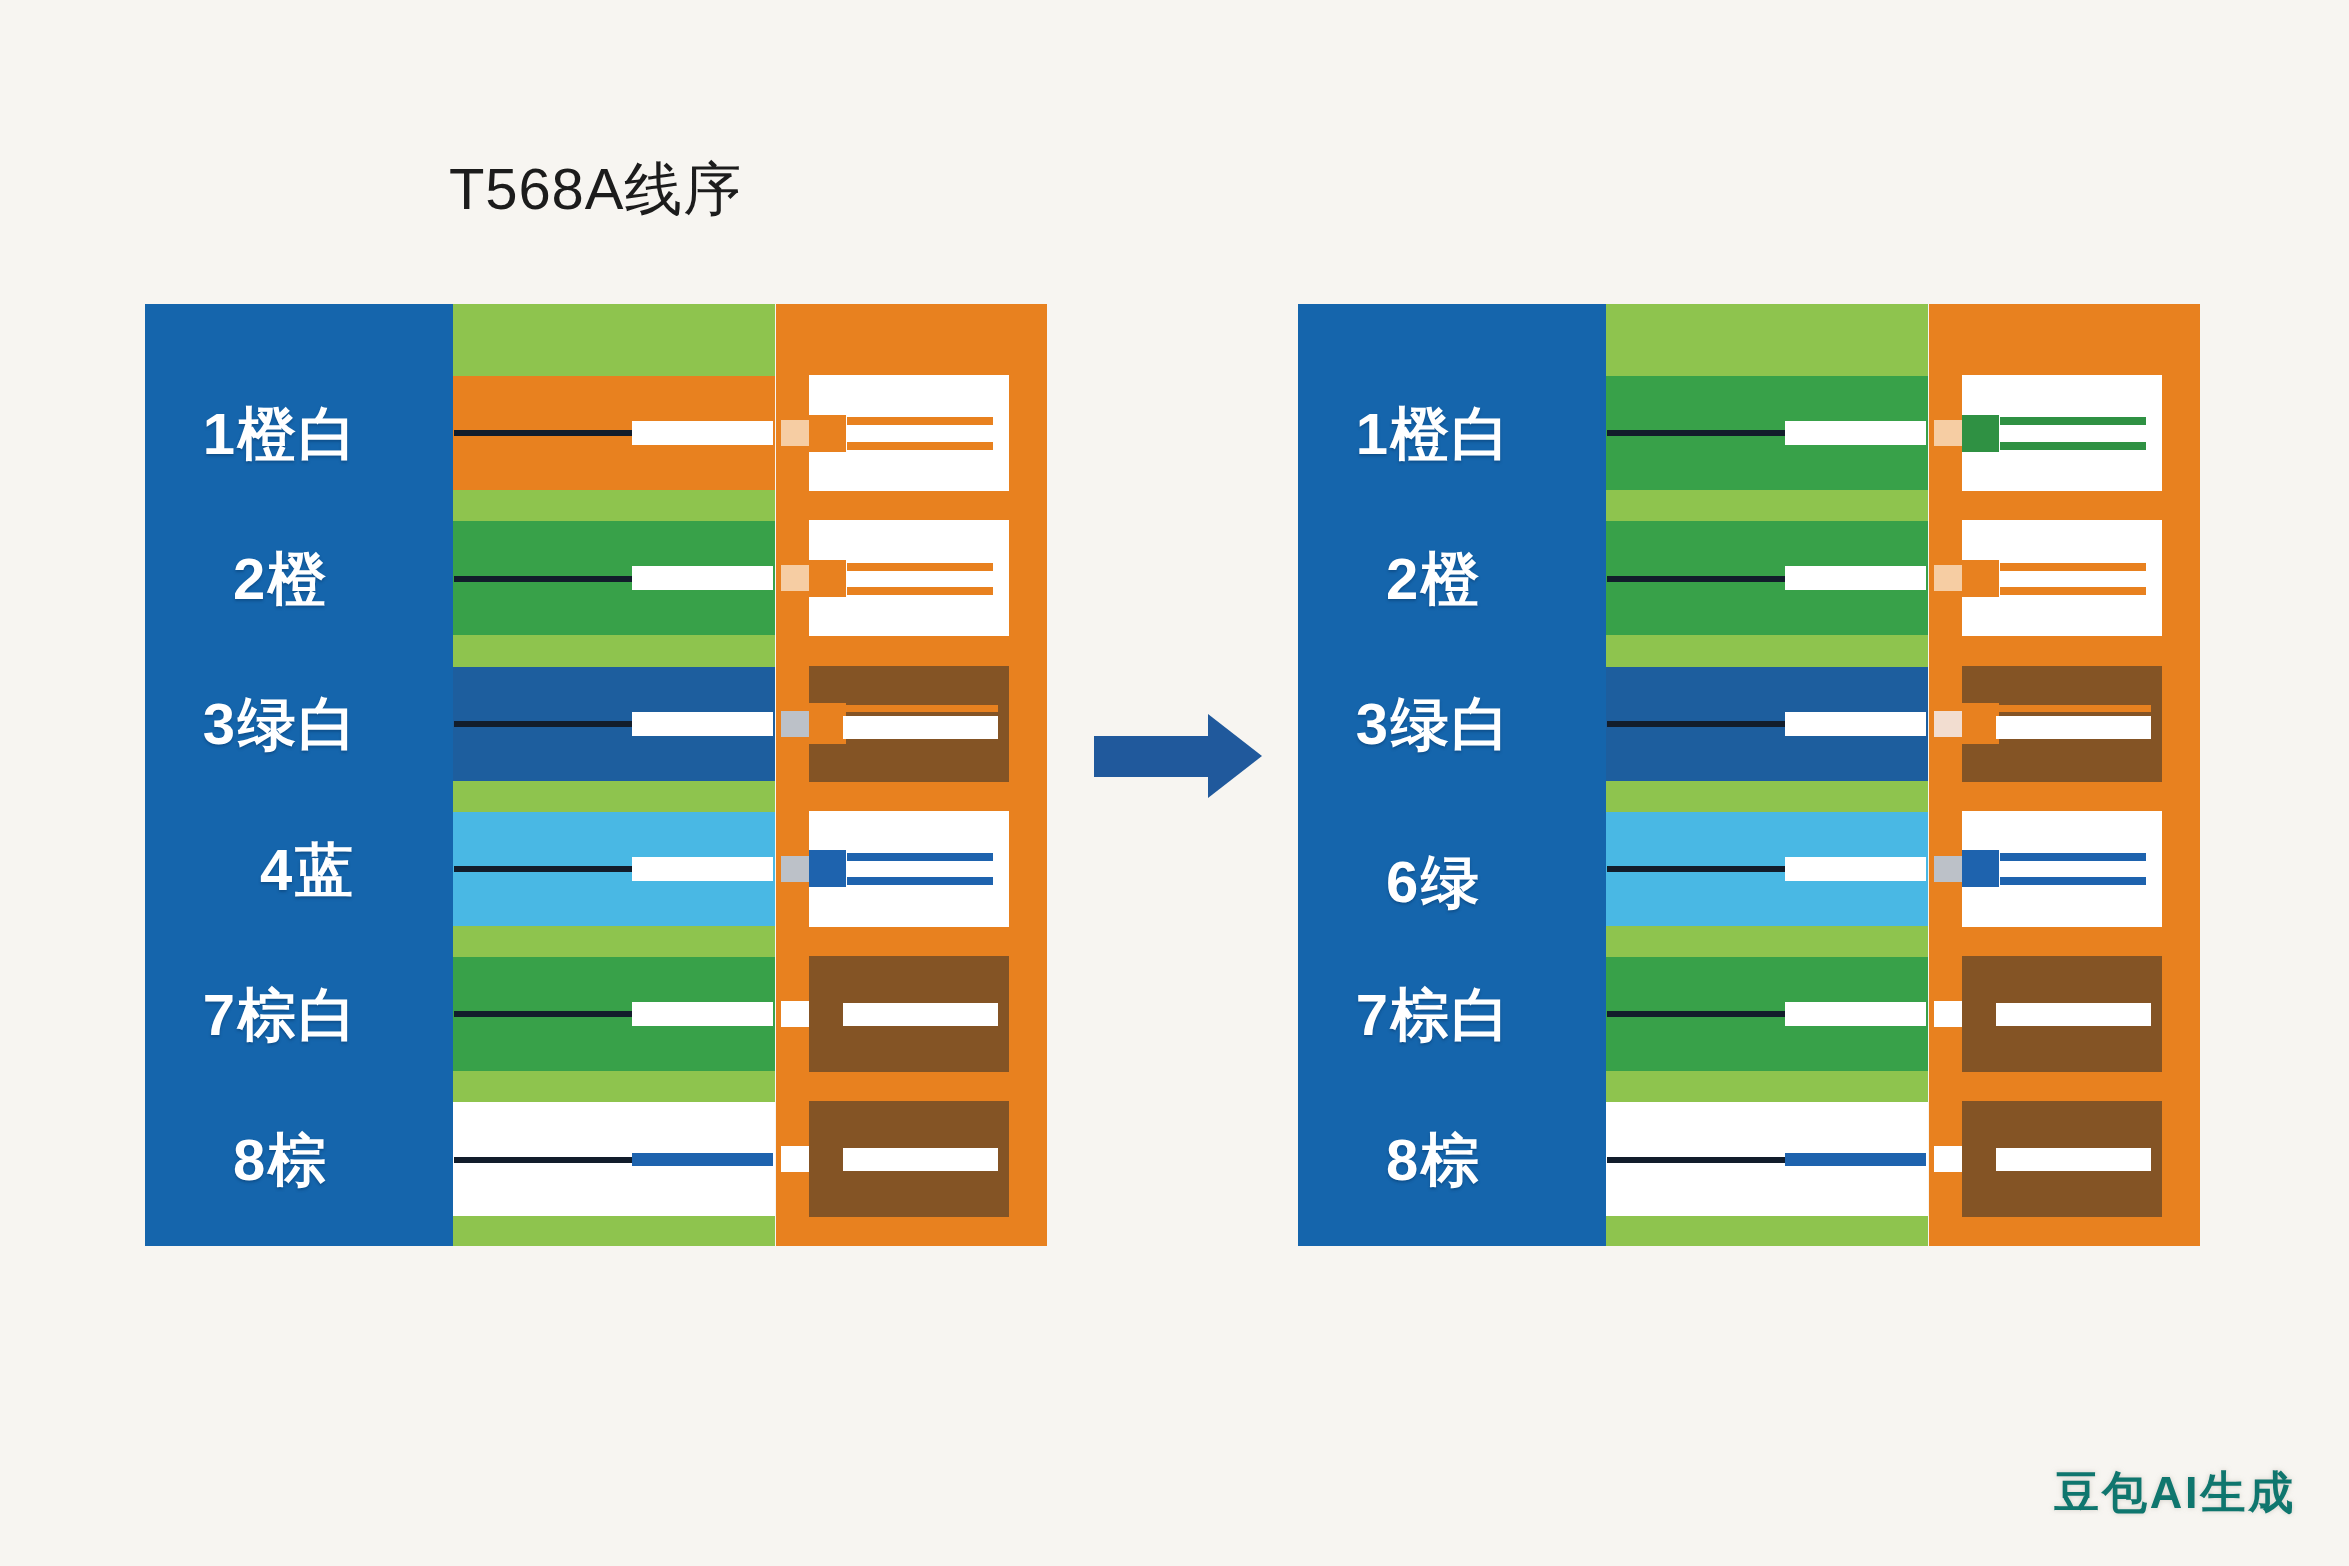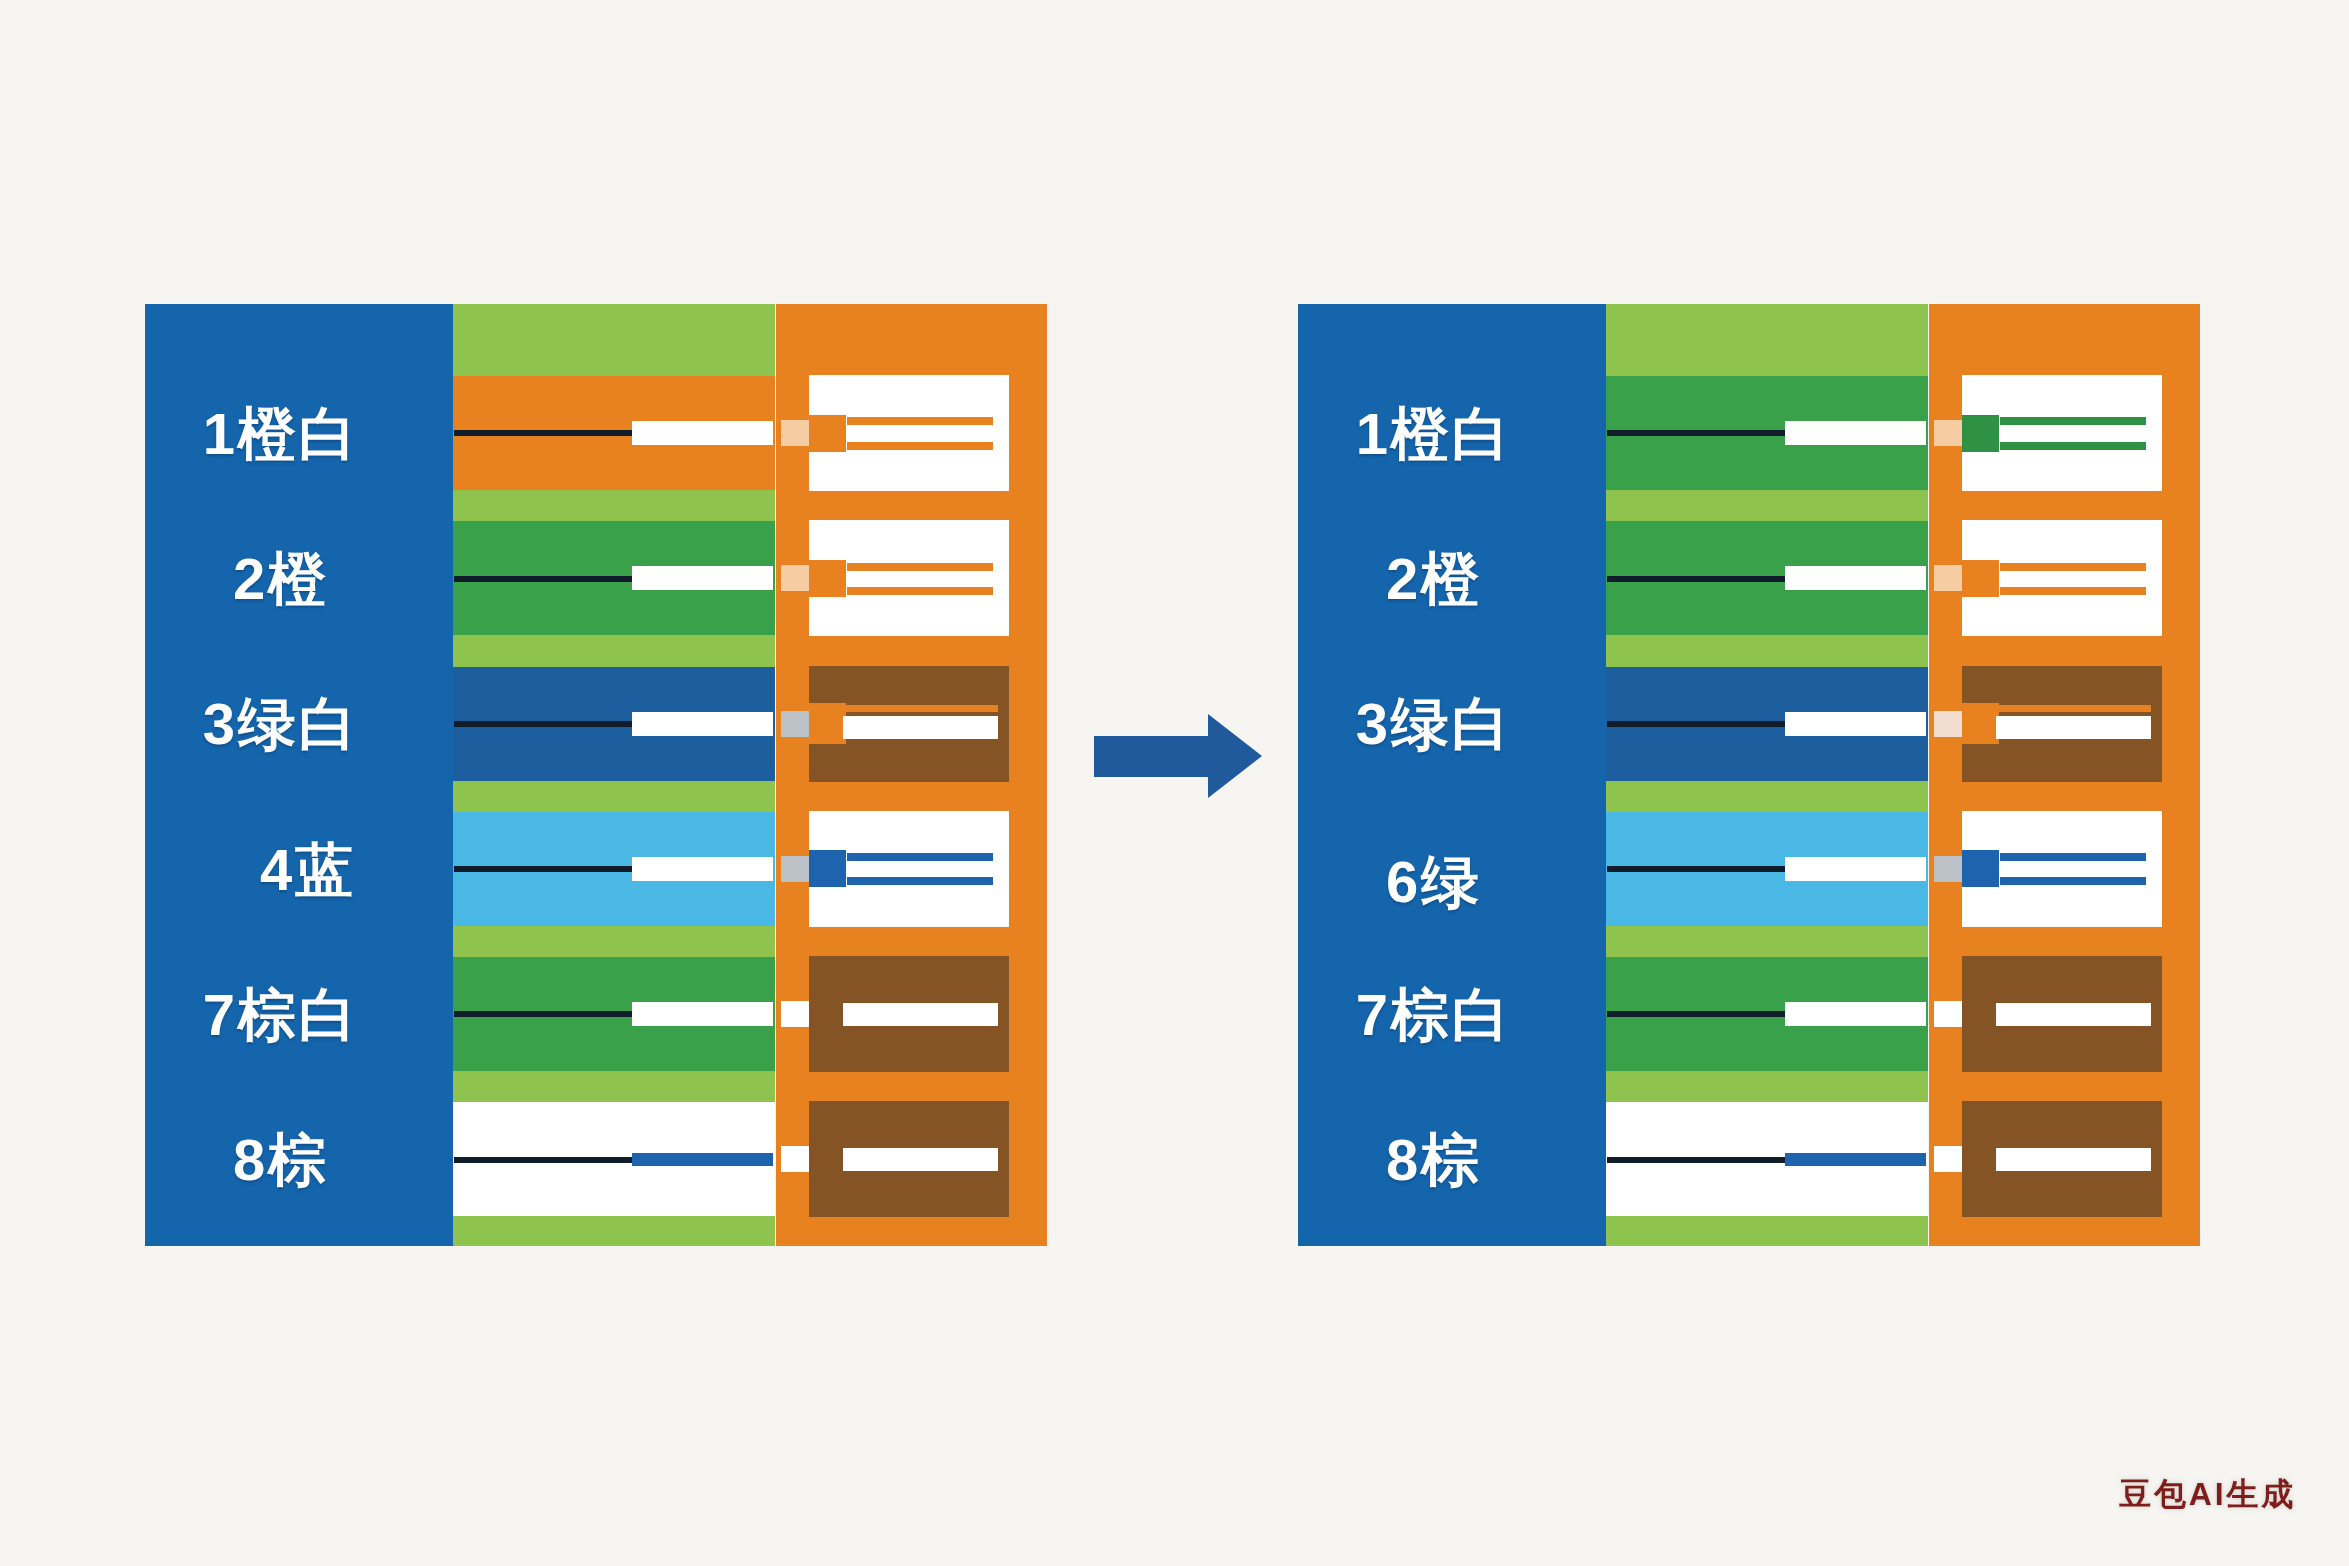--- a/index.html
+++ b/index.html
@@ -22,23 +22,23 @@
   .caption {
     position:absolute;
     left:0; top:1357px; width:2350px;
     text-align:center;
     font-size:54px; font-weight:500;
     color:#141414;
     letter-spacing:1.9px;
   }
   .watermark {
     position:absolute;
-    right:54px; bottom:50px;
-    font-size:32px; font-weight:bold;
-    color:#7f1d1d;
+    right:54px; bottom:44px;
+    font-size:45px; font-weight:bold;
+    color:#0f766e;
     text-shadow:0 0 5.6px rgba(180,175,165,0.55);
     letter-spacing:2.8px;
   }
   .row-label {
     position:absolute;
     left:0; width:272px; height:79px; line-height:79px;
     text-align:center;
     font-size:58px; font-weight:bold;
     color:#ffffff;
     letter-spacing:2.8px;
@@ -50,20 +50,21 @@
     width:0; height:0;
     border-top:42px solid transparent;
     border-bottom:42px solid transparent;
   }
 </style>
 </head>
 <body>
 
 <div class="stage" style="background: rgb(247, 245, 241);">
 
+  <div class="panel-title" style="left:145px; width:901px;">T568A线序</div>
 
 
   <div class="abs" style="left:1094px; top:714px; width:169px; height:84px;">
     <div class="arrow-shaft" style="background: rgb(32, 89, 156);"></div>
     <div class="arrow-head" style="border-left: 54px solid rgb(32, 89, 156);"></div>
   </div>
 
 
   <div class="watermark">豆包AI生成</div>
 

